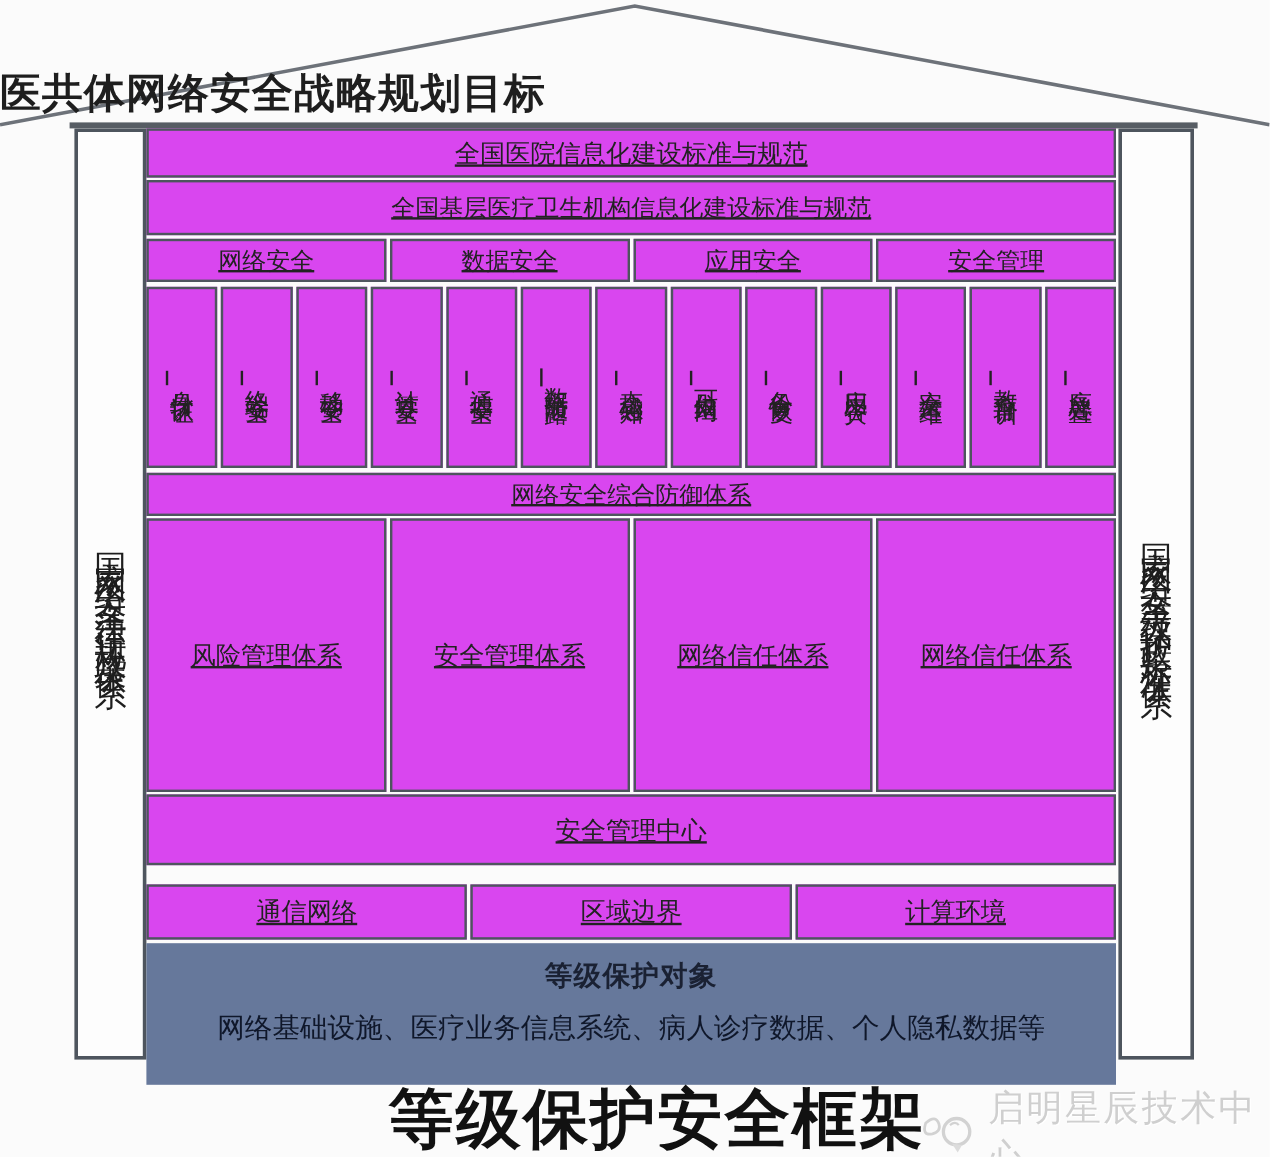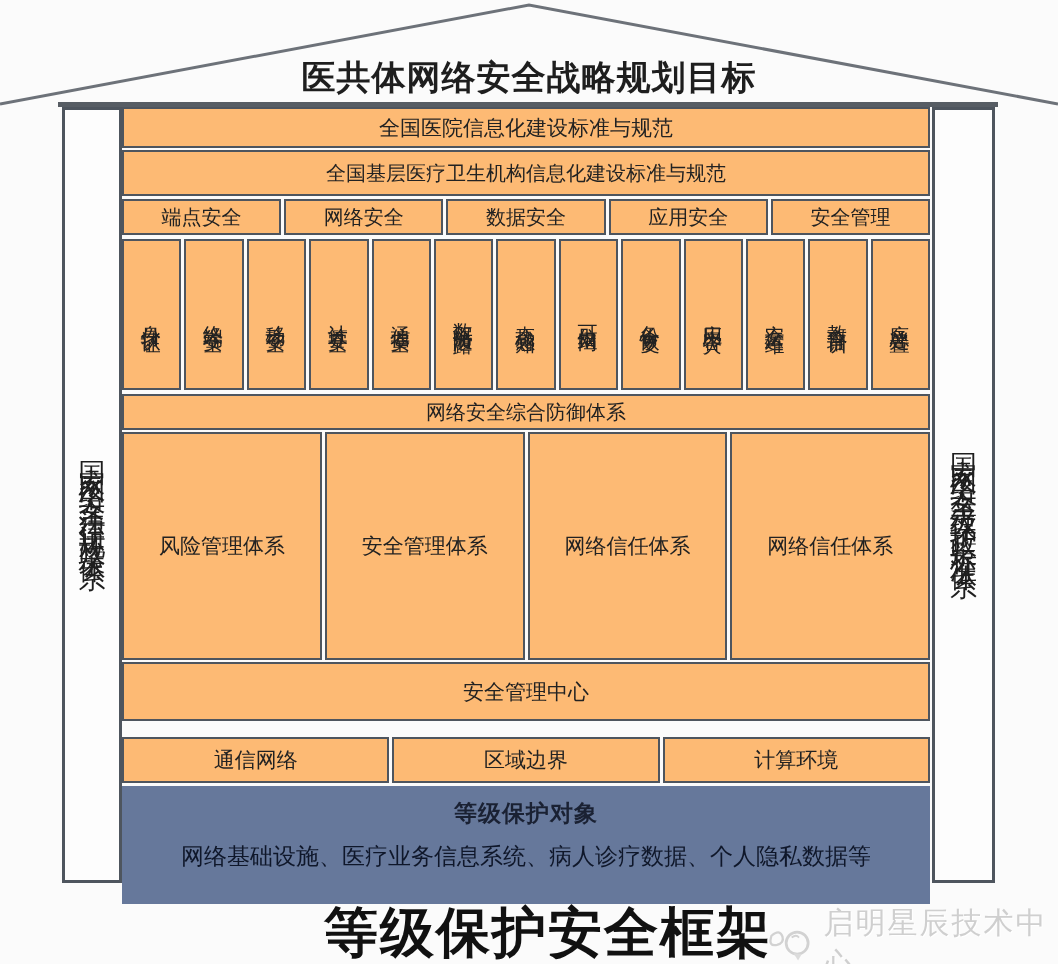--- a/index.html
+++ b/index.html
@@ -13,21 +13,20 @@
     height: 964px;
     background: #fbfbfb;
     overflow: hidden;
     color: #222;
   }
   
   .roof-svg { position: absolute; top: 0; left: 0; }
   .roof-title {
     position: absolute;
     top: 55px; left: 0; width: 1058px;
-    text-align: center;
     font-size: 34px;
     font-weight: 600;
     letter-spacing: 1px;
     color: #1e1e1e;
   }
   .eave-beam {
     position: absolute;
     left: 58px; top: 102px;
     width: 940px; height: 5px;
     background: #575d64;
@@ -56,24 +55,25 @@
   
   .content {
     position: absolute;
     left: 122px; top: 107px;
     width: 808px;
     display: flex;
     flex-direction: column;
   }
   .box {
     border: 2px solid #4e555e;
-    background: #fdba74;
+    background: #d946ef;
     display: flex;
     align-items: center;
     justify-content: center;
+    text-decoration: underline;
   }
   .row-standard1 { height: 41px; font-size: 21px; }
   .row-standard2 { height: 46px; margin-top: 2px; font-size: 20px; }
   .cells { display: flex; gap: 3px; }
   .row-categories { margin-top: 3px; }
   .row-categories .box { flex: 1; height: 36px; font-size: 20px; }
   .row-capabilities { margin-top: 4px; }
   .row-capabilities .box { flex: 1; height: 151px; }
   .row-capabilities .vcell {
     writing-mode: vertical-rl;
@@ -153,21 +153,20 @@
     <span class="vtxt">国家网络安全等级保护政策标准体系</span>
   </div>
 
   <div class="content">
 
     <div class="box row-standard1">全国医院信息化建设标准与规范</div>
 
     <div class="box row-standard2">全国基层医疗卫生机构信息化建设标准与规范</div>
 
     <div class="cells row-categories">
-      <div class="box">端点安全</div>
       <div class="box">网络安全</div>
       <div class="box">数据安全</div>
       <div class="box">应用安全</div>
       <div class="box">安全管理</div>
     </div>
 
     <div class="cells row-capabilities">
       <div class="box">
           <span class="vcell">身份认证</span>
         </div>

